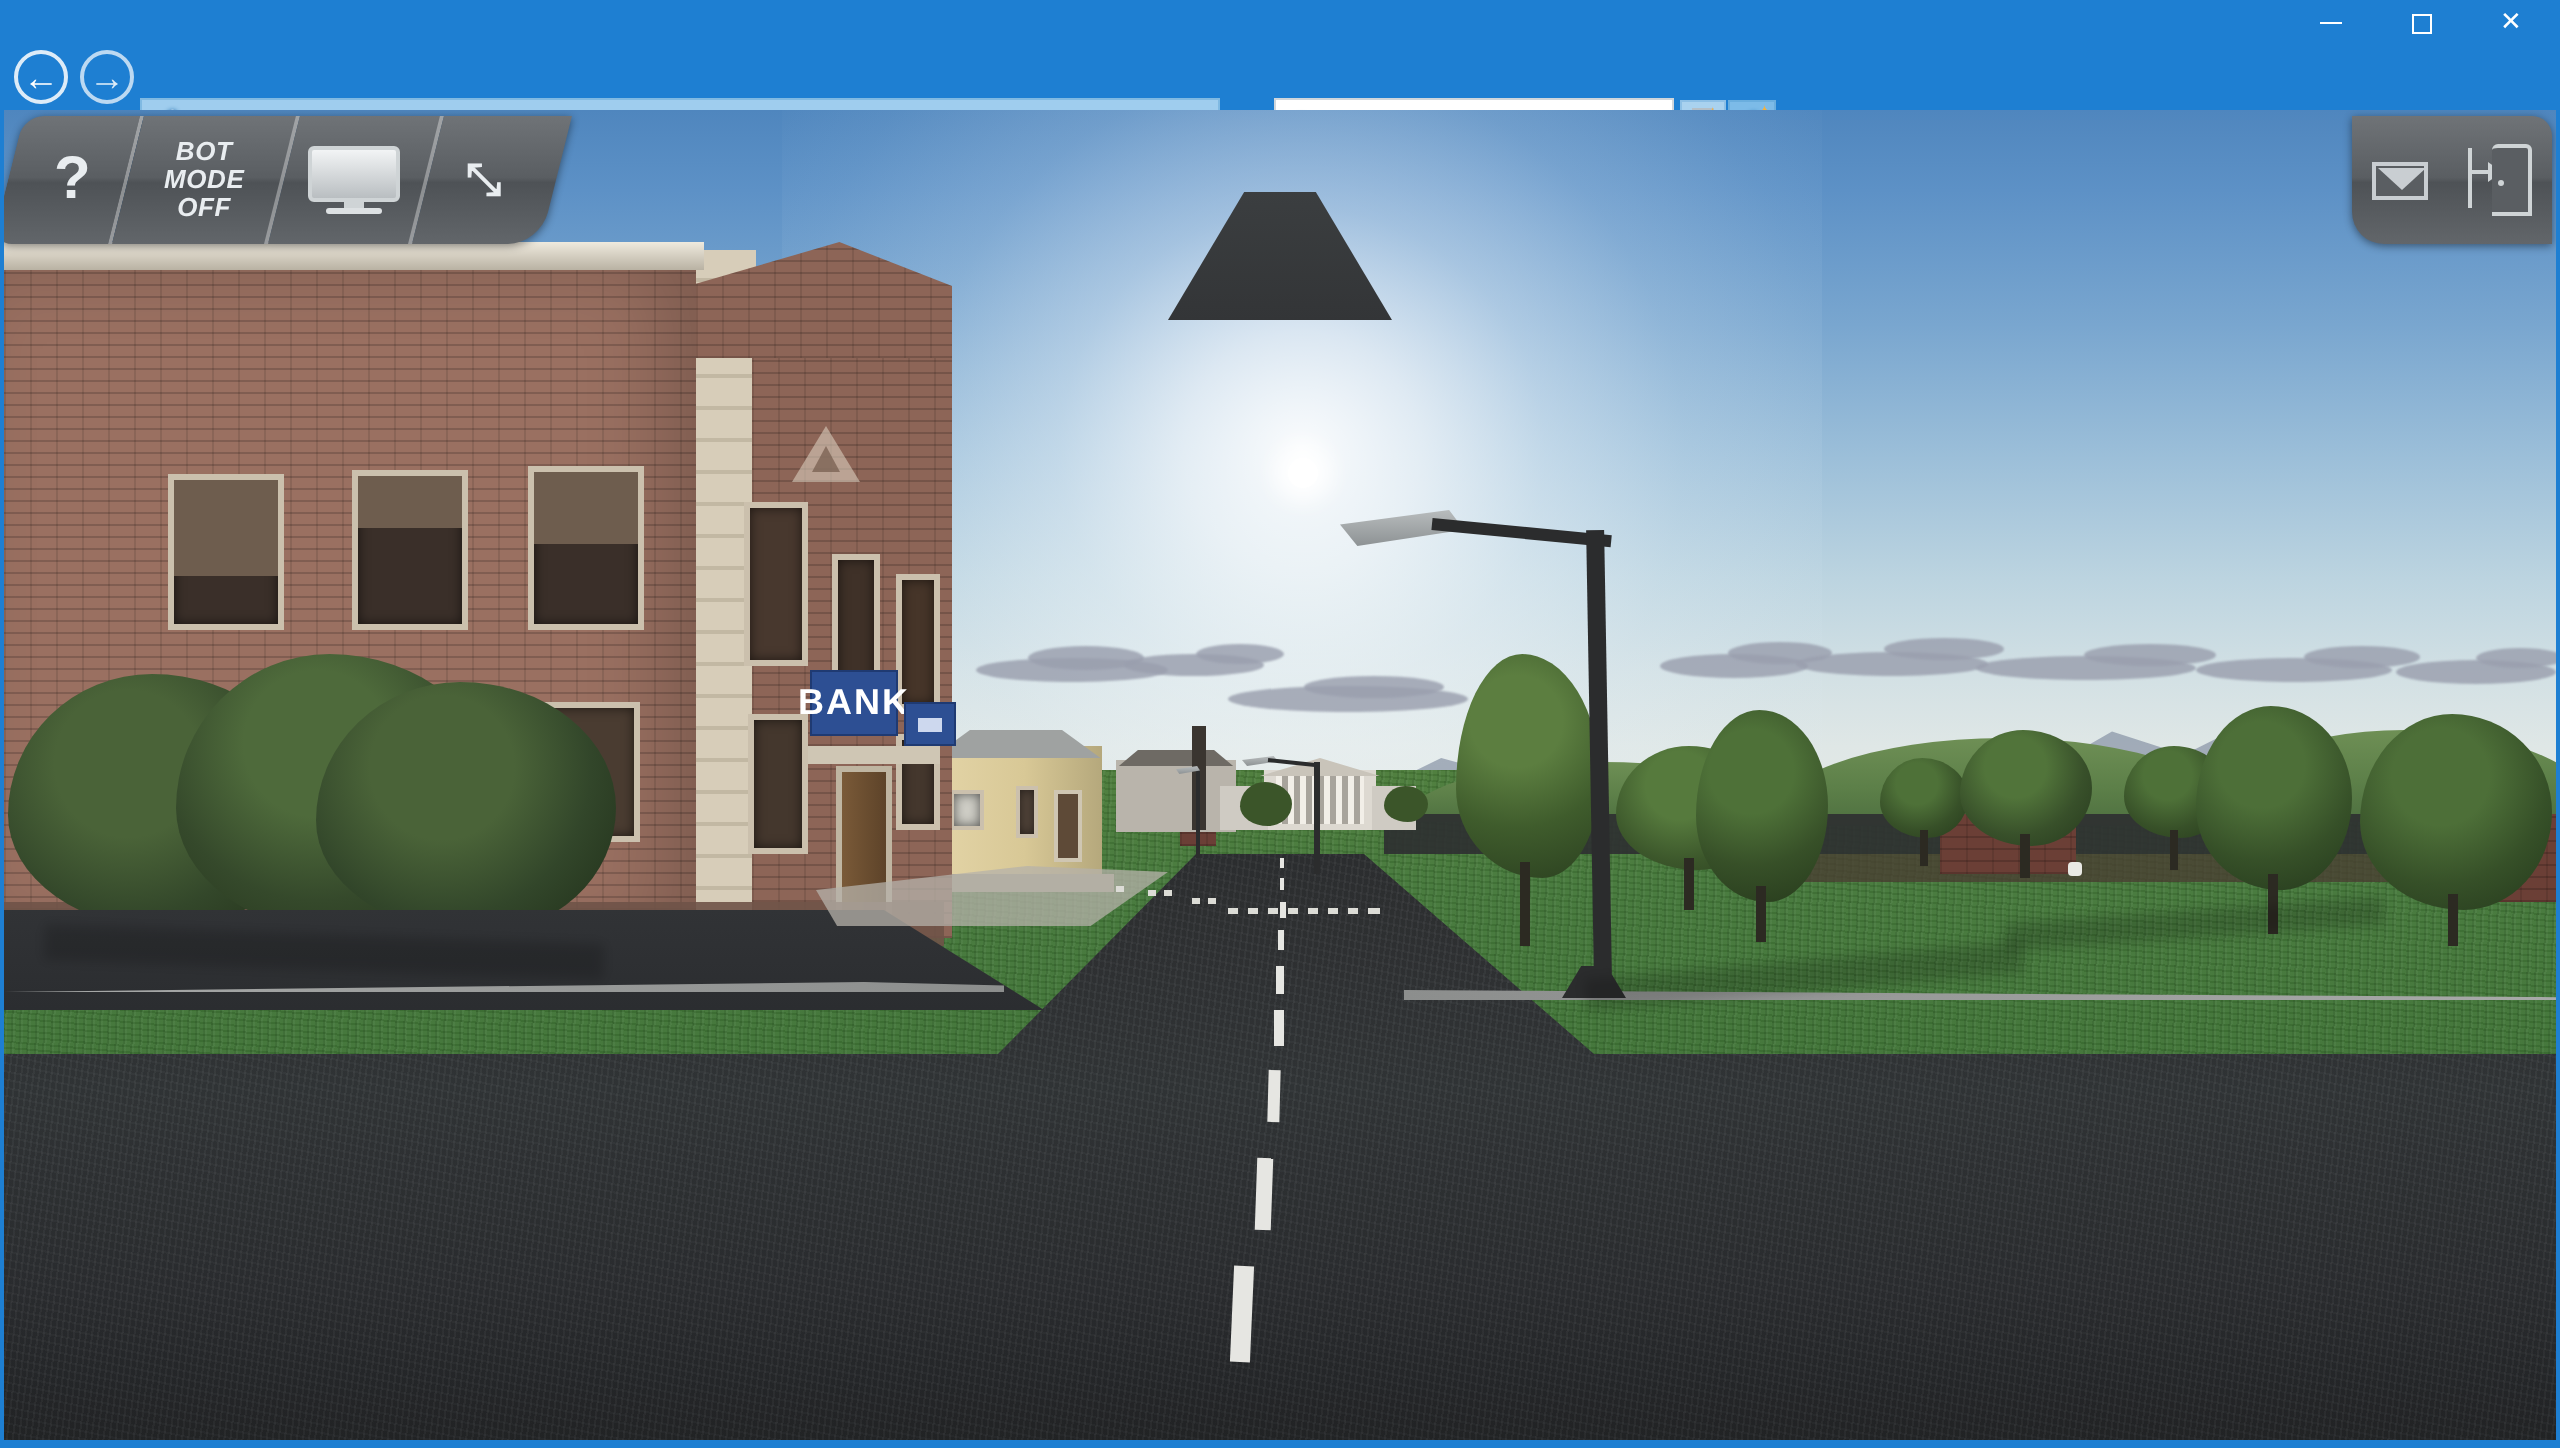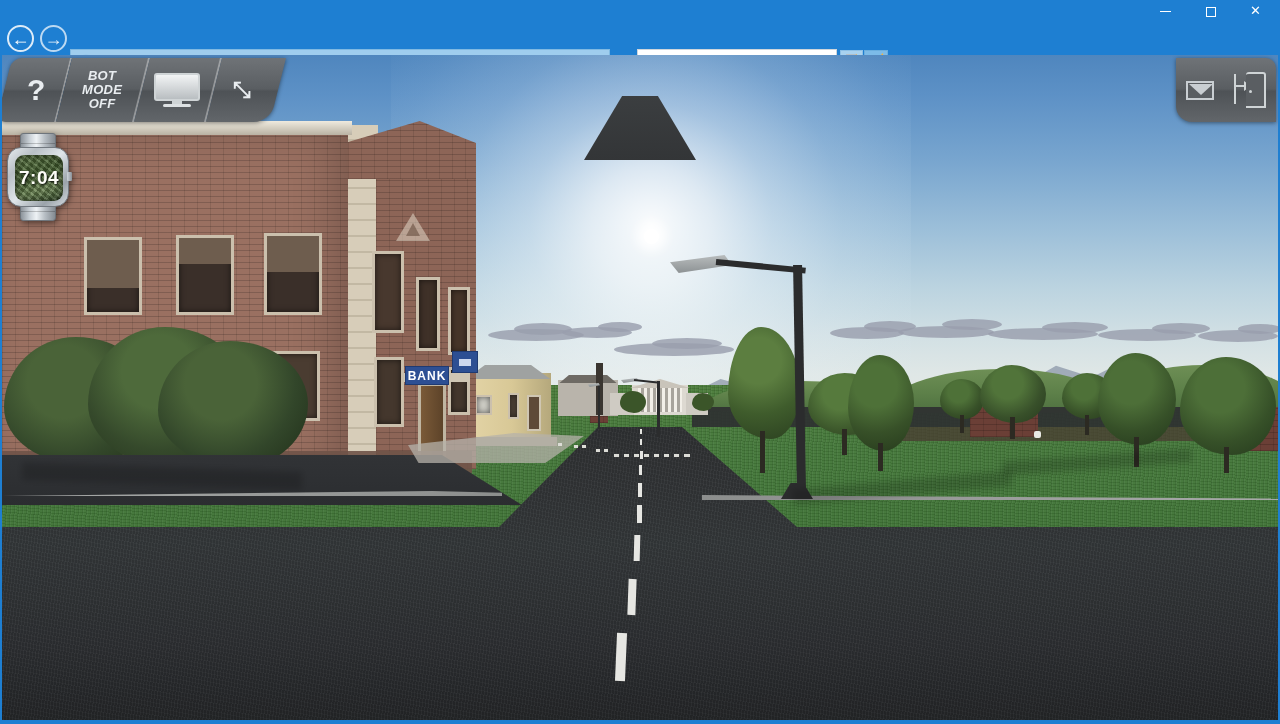--- a/index.html
+++ b/index.html
@@ -475,21 +475,21 @@
       <div class="win" style="left:176px;top:294px;width:54px;height:72px;background:#4a3c31;"></div>
       <div class="win" style="left:264px;top:296px;width:54px;height:70px;background:#4a3c31;"></div>
       <div class="win" style="left:372px;top:302px;width:30px;height:70px;background:#44372d;"></div>
       <div class="win" style="left:446px;top:312px;width:22px;height:48px;background:#44372d;"></div>
 
       <div style="position:absolute;left:402px;top:318px;width:66px;height:9px;background:#cfc6b4;"></div>
       <div style="position:absolute;left:416px;top:328px;width:28px;height:88px;
                   background:linear-gradient(to right,#7a5a38,#5d4329);
                   border:3px solid #bfb5a1;"></div>
 
-      <div class="signplate" style="left:403px;top:311px;width:44px;height:19px;font-size:12px;">
+      <div class="signplate" style="left:403px;top:280px;width:44px;height:33px;font-size:18px;">
         <span>BANK</span>
       </div>
 
       <div class="signplate" style="left:450px;top:296px;width:26px;height:22px;font-size:7px;">
         <span style="background:#cdd8ee;width:12px;height:7px;display:block"></span>
       </div>
 
       <div style="position:absolute;left:0px;top:396px;width:470px;height:22px;background:#6f5348;opacity:.9;"></div>
     </div>
 
@@ -642,24 +642,15 @@
       </div>
       <div>
         <div class="exitdoor">
           <div class="vbar"></div>
             <div class="arw"></div>
             <div class="dr"></div>
         </div>
       </div>
     </div>
 
-    <div id="watch">
-      <div class="strap top"></div>
-      <div class="strap bot"></div>
-      <div id="watchcase">
-        <div id="watchface">
-          <span id="watchtime">7:04</span>
-        </div>
-      </div>
-    </div>
 
   </div>
 </div>
 
 </body></html>

